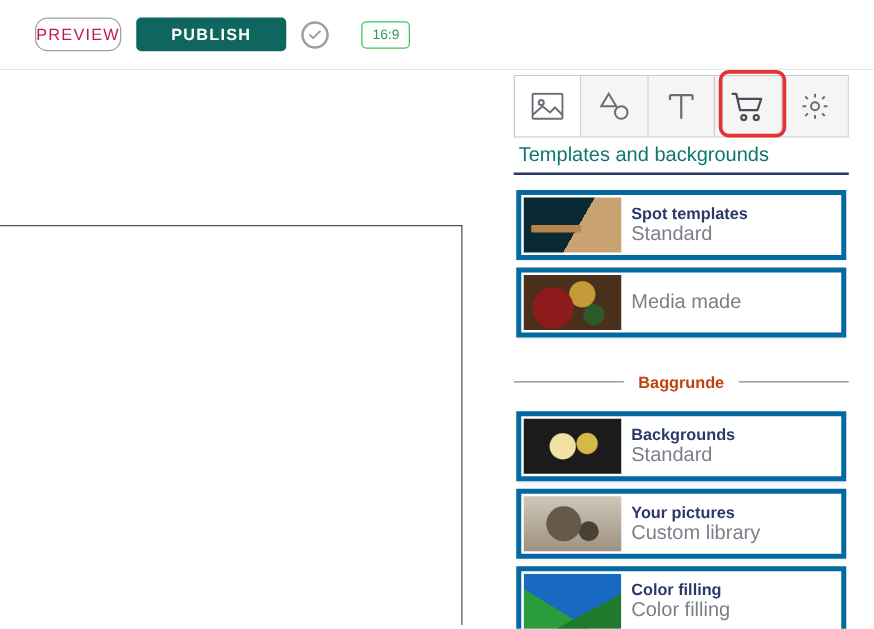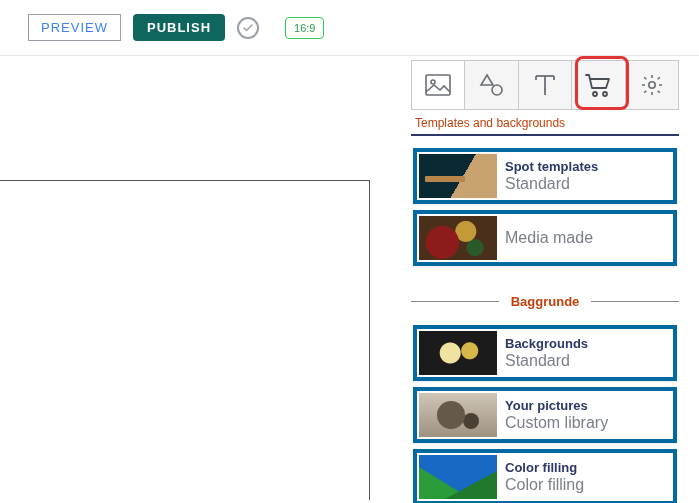--- a/index.html
+++ b/index.html
@@ -20,35 +20,35 @@
     background: #fff;
     border-bottom: 1px solid #e5e5e5;
     display: flex;
     align-items: center;
     padding: 0 28px;
     gap: 12px;
   }
   .btn-preview {
     border: 1px solid #9aa0a6;
     background: #fff;
-    color: #3b82f6;
+    color: #be185d;
     font-size: 13px;
     letter-spacing: 1px;
-    padding: 5px 12px;
-    border-radius: 0;
+    padding: 5px 0;
+    border-radius: 10px;
     cursor: pointer;
   }
   .btn-publish {
     border: none;
     background: #0f665e;
     color: #fff;
     font-size: 13px;
     font-weight: bold;
     letter-spacing: 1px;
-    padding: 6px 14px;
+    padding: 6px 28px;
     border-radius: 4px;
     cursor: pointer;
   }
   .check-circle {
     width: 22px; height: 22px;
     border: 2px solid #9aa0a6;
     border-radius: 50%;
     display: flex;
     align-items: center;
     justify-content: center;
@@ -100,22 +100,22 @@
     position: absolute;
     top: -4px;
     right: 50px;
     width: 54px;
     height: 54px;
     border: 3px solid #e23434;
     border-radius: 8px;
     pointer-events: none;
   }
   .panel-title {
-    font-size: 12px;
-    color: #c2410c;
+    font-size: 16px;
+    color: #0f766e;
     padding: 6px 4px 4px 4px;
     border-bottom: 2px solid #2c3968;
   }
   .card-list { padding: 6px 2px 12px 2px; }
   .card {
     display: flex;
     align-items: center;
     border: 4px solid #0369a1;
     background: #fff;
     margin: 6px 0;

